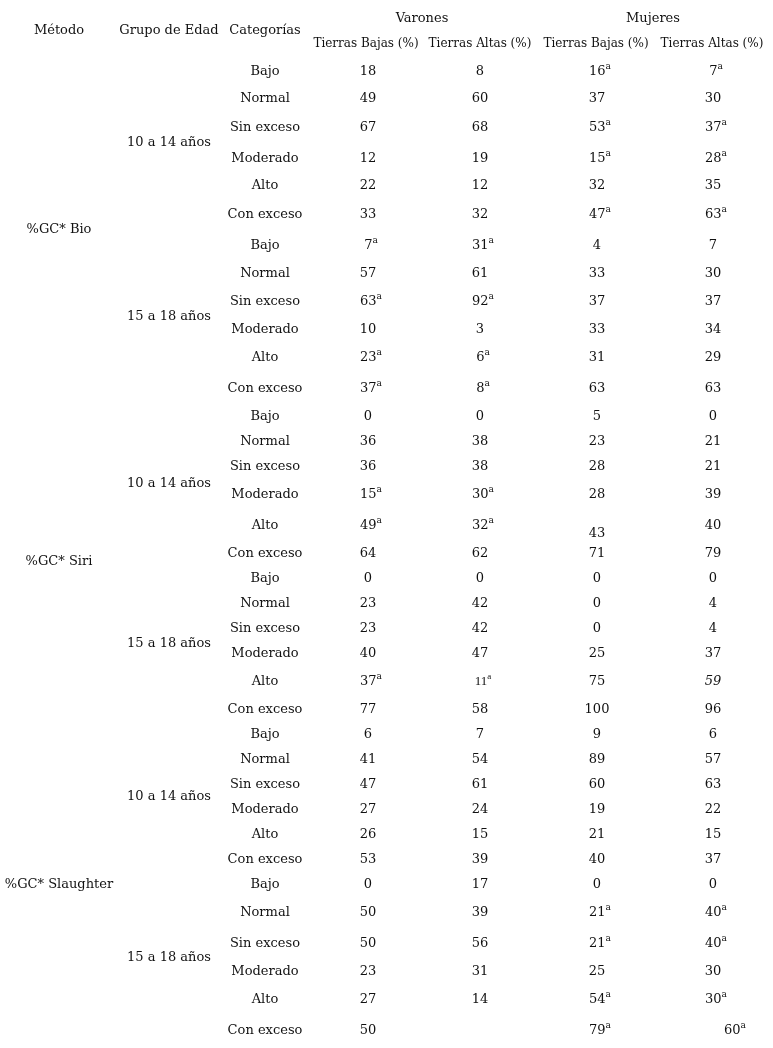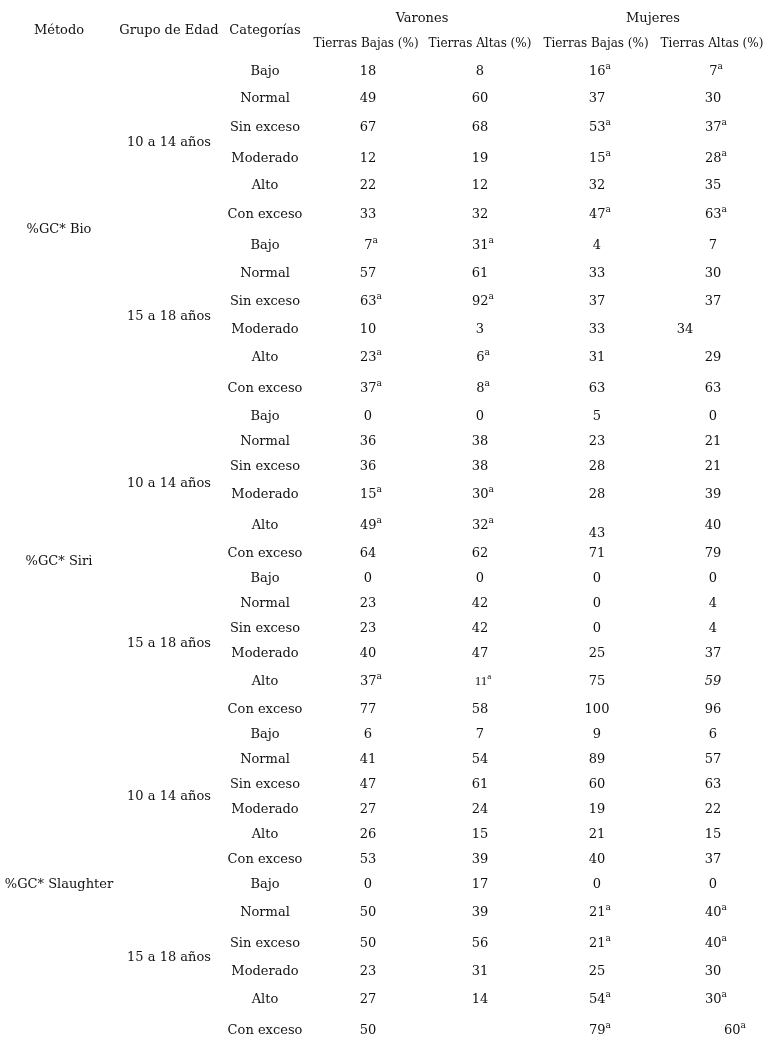--- a/index.html
+++ b/index.html
@@ -88,21 +88,21 @@
         <div class="t" style="left: 368px; top: 300px; margin-left: 3px;"><span>63</span><sup>a</sup></div>
         <div class="t" style="left: 480px; top: 300px; margin-left: 3px;"><span>92</span><sup>a</sup></div>
         <div class="t" style="left: 597px; top: 300px;"><span>37</span></div>
         <div class="t" style="left: 713px; top: 300px;"><span>37</span></div>
       </div>
       <div>
         <div class="t" style="left: 265px; top: 328px;">Moderado</div>
         <div class="t" style="left: 368px; top: 328px;"><span>10</span></div>
         <div class="t" style="left: 480px; top: 328px;"><span>3</span></div>
         <div class="t" style="left: 597px; top: 328px;"><span>33</span></div>
-        <div class="t" style="left: 685px; top: 328px; text-align: center;"><span>34</span></div>
+        <div class="t" style="left: 713px; top: 328px; text-align: center;"><span>34</span></div>
       </div>
       <div>
         <div class="t" style="left: 265px; top: 356px;">Alto</div>
         <div class="t" style="left: 368px; top: 356px; margin-left: 3px;"><span>23</span><sup>a</sup></div>
         <div class="t" style="left: 480px; top: 356px; margin-left: 3px;"><span>6</span><sup>a</sup></div>
         <div class="t" style="left: 597px; top: 356px;"><span>31</span></div>
         <div class="t" style="left: 713px; top: 356px;"><span>29</span></div>
       </div>
       <div>
         <div class="t" style="left: 265px; top: 387px;">Con exceso</div>

